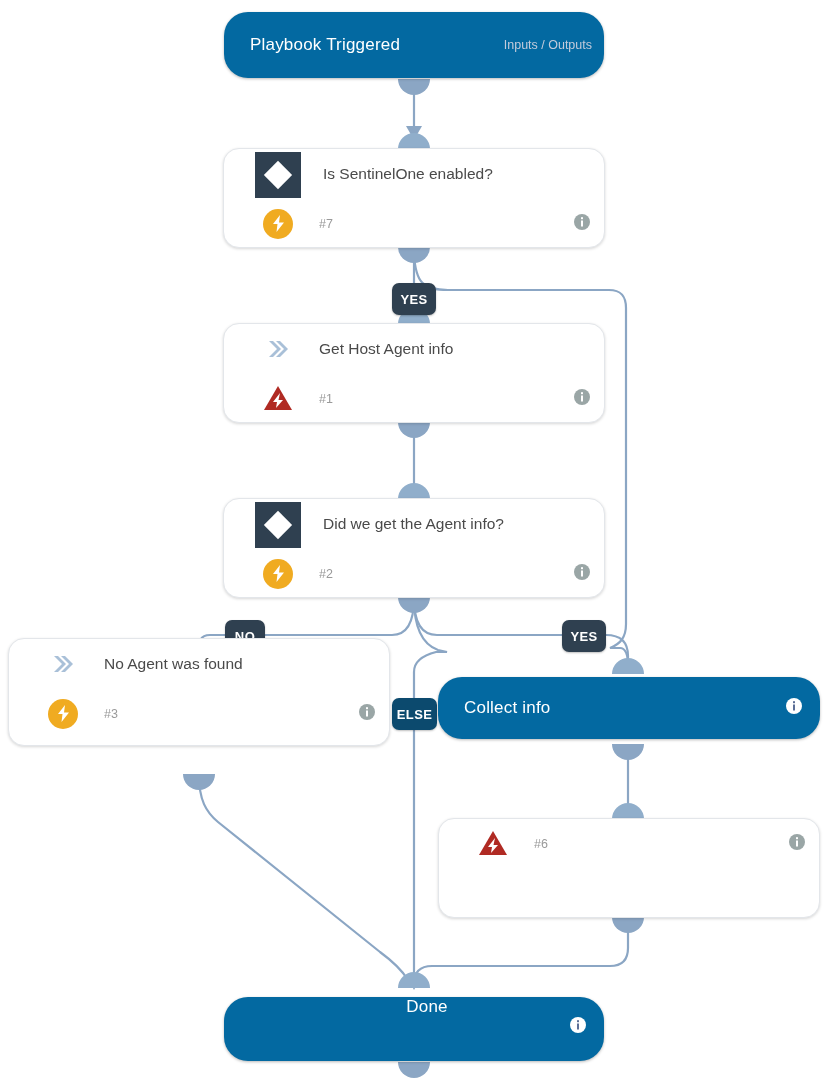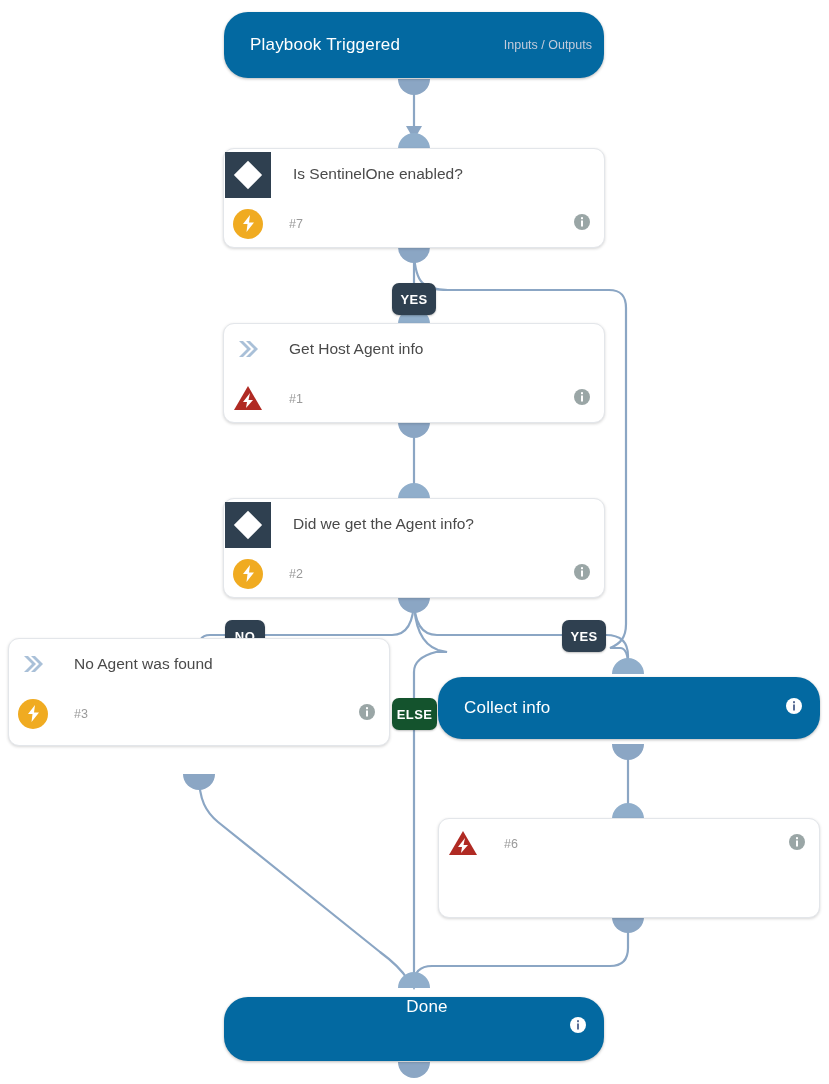--- a/index.html
+++ b/index.html
@@ -29,22 +29,23 @@
   }
   .pill .pill-sub{
     margin-left:auto;margin-right:12px;font-size:12.5px;color:#c3cbdb;
   }
   .pill .pill-info{margin-left:auto;margin-right:18px;}
 
   
   .card{
     background:#ffffff;
     border:1px solid #e3e6ea;
-    border-radius:11px;
+    border-radius:16px;
     box-shadow:0 1px 3px rgba(0,0,0,.16);
+    padding-left:30px;
   }
   .card-top{height:50px;display:flex;align-items:center;}
   .card-bot{height:49px;display:flex;align-items:center;position:relative;}
 
   .iconbox{
     width:46px;height:46px;background:#2f4050;
     display:flex;align-items:center;justify-content:center;
     margin-left:1px;margin-top:1px;flex:0 0 auto;
   }
   .diamond{width:20px;height:20px;background:#ffffff;transform:rotate(45deg);}
@@ -63,21 +64,21 @@
   .card-info{position:absolute;right:14px;top:50%;transform:translateY(-50%);}
 
   
   .branch{
     position:absolute;height:32px;border-radius:7px;
     display:flex;align-items:center;justify-content:center;
     font-size:13px;font-weight:bold;color:#ffffff;letter-spacing:.4px;
     box-shadow:0 1px 2px rgba(0,0,0,.25);
   }
   .branch.dark{background:#2f4050;}
-  .branch.amber{background:#14532d;}
+  .branch.amber{background:#0c4a6e;}
 </style>
 </head>
 <body>
 
 <div id="canvas">
 
   <svg id="edges" viewBox="0 0 829 1084" width="829" height="1084">
     <defs>
       <clipPath id="clip-down">
           <rect x="-20" y="0" width="60" height="12"></rect>

